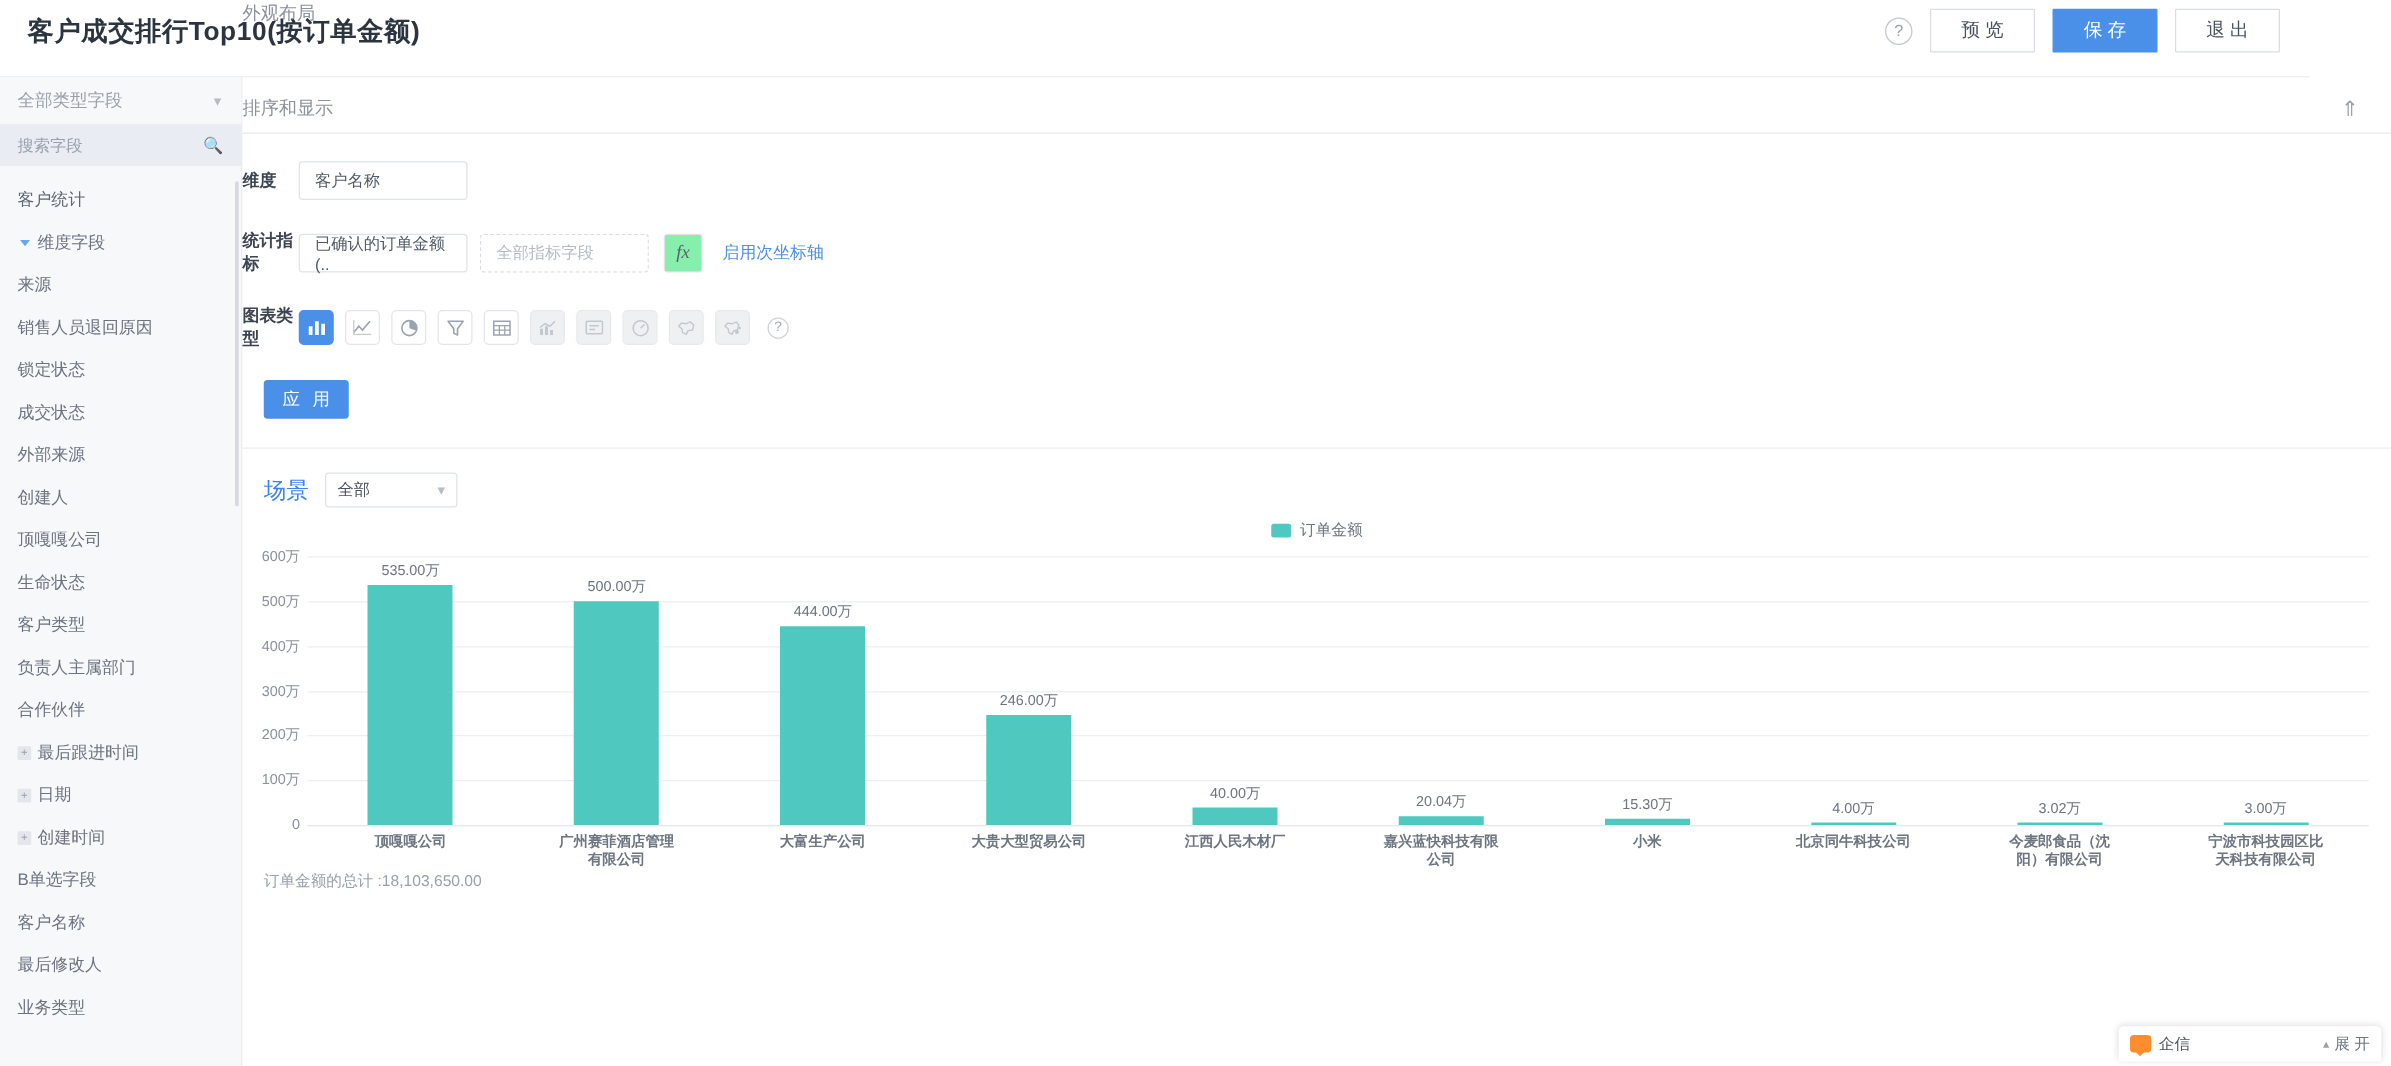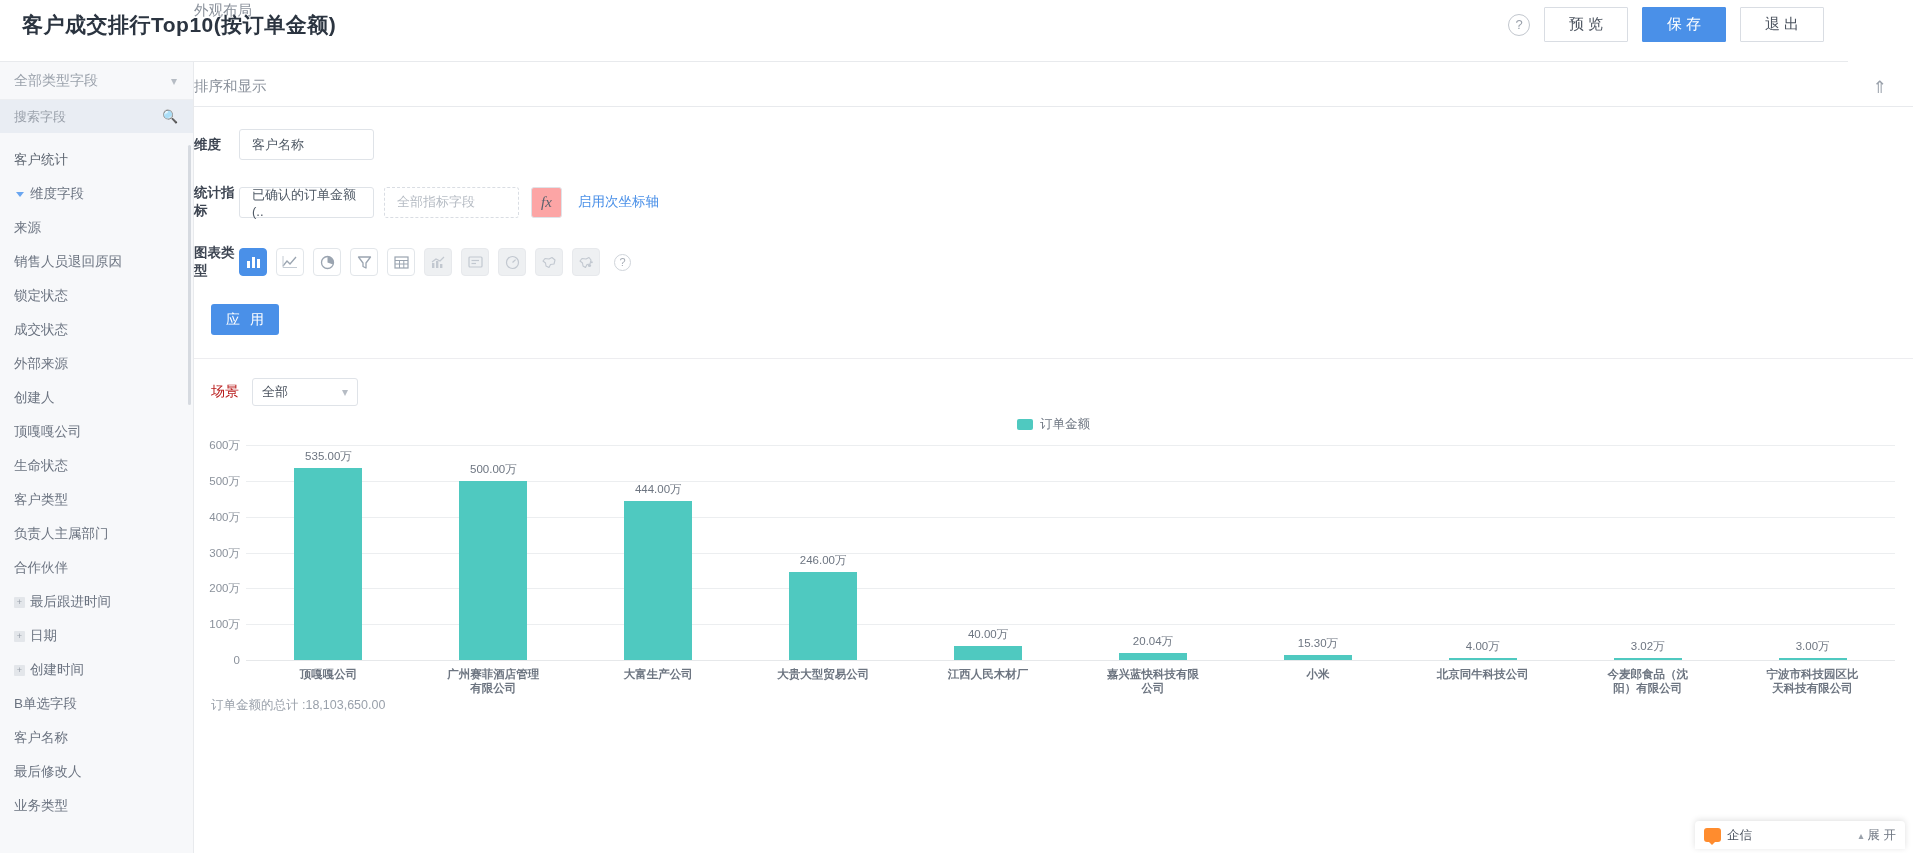--- a/index.html
+++ b/index.html
@@ -90,21 +90,21 @@
     width:62px; font-size:13.5px; font-weight:bold; color:#3d4552; text-align:left;
     margin-left:-17px; padding-left:17px;
   }
   .fld {
     height:31px; border:1px solid #dfe3e8; border-radius:3px; background:#fff;
     font-size:13px; color:#505a66; display:flex; align-items:center; padding:0 12px;
   }
   .fld.w135 { width:135px; }
   .fld.dashed { border:1px dashed #d9dde3; color:#b6bcc4; width:135px; }
   .fx {
-    width:31px;height:31px;border:1px solid #dfe3e8;border-radius:3px;background:#fca5a5;
+    width:31px;height:31px;border:1px solid #dfe3e8;border-radius:3px;background:#86efac;
     display:flex;align-items:center;justify-content:center;
     font-style:italic; font-family:"Liberation Serif", serif; font-size:15px; color:#5b6personally;
     color:#59616d;
   }
   .link-blue { color:#4a90e8; font-size:13.5px; cursor:pointer; }
 
   .ctypes { display:flex; gap:9px; align-items:center; }
   .ctype {
     width:28px;height:28px;border:1px solid #e2e6ea;border-radius:4px;background:#fff;
     display:flex;align-items:center;justify-content:center; cursor:pointer;
@@ -118,21 +118,21 @@
   }
 
   .apply-btn {
     width:68px;height:31px;background:#4a90e8;color:#fff;border-radius:3px;
     display:flex;align-items:center;justify-content:center;font-size:14px;
     letter-spacing:3px; text-indent:3px; cursor:pointer; margin-top:6px;
   }
   .divider { height:1px; background:#ededf0; margin-top:23px; }
 
   .scene-row { display:flex; align-items:center; gap:13px; padding:19px 0 0 17px; }
-  .scene-label { font-size:14px; color:#b91c1c; }
+  .scene-label { font-size:18px; color:#3b82f6; }
   .scene-select {
     width:106px;height:28px;border:1px solid #dfe3e8;border-radius:3px;background:#fff;
     display:flex;align-items:center;justify-content:space-between;padding:0 9px;
     font-size:13px;color:#4a525e; cursor:pointer;
   }
 
   
   .chart-wrap { position:relative; margin-top:10px; height:300px; }
   .legend { display:flex; align-items:center; justify-content:center; gap:7px; font-size:12.5px; color:#6d7581; }
   .legend-swatch { width:16px;height:11px;border-radius:2px; }

